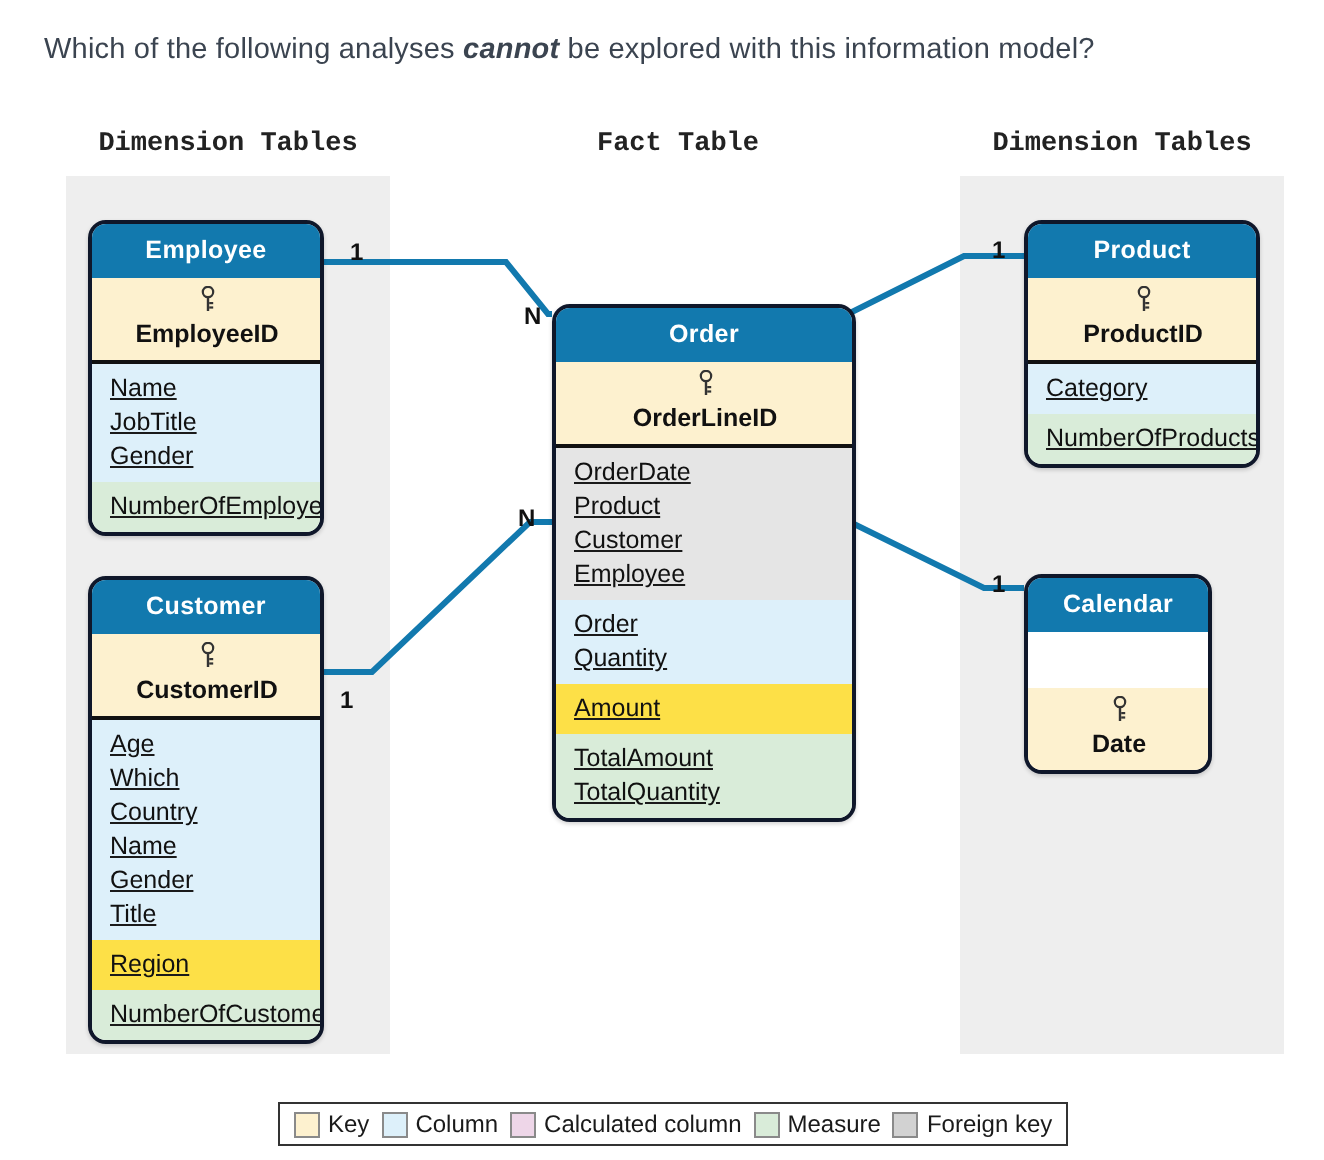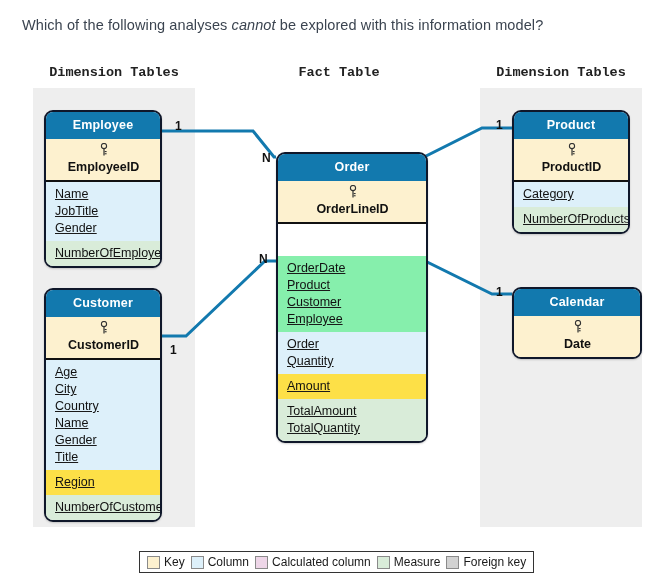--- a/index.html
+++ b/index.html
@@ -19,21 +19,21 @@
   
   .question {
     position: absolute;
     left: 22px;
     top: 17px;
     font-size: 14.5px;
     color: #3b4450;
     letter-spacing: .1px;
     white-space: nowrap;
   }
-  .question em { font-style: italic; }
+  .question em { font-style: italic; font-weight: bold; }
 
   
   .panel {
     position: absolute;
     background: #eeeeee;
     top: 88px;
     height: 439px;
   }
   #panel-left  { left: 33px;  width: 162px; }
   #panel-right { left: 480px; width: 162px; }
@@ -97,21 +97,21 @@
   }
   .row {
     font-size: 12.5px;
     padding: 1px 6px 1px 9px;
     color: #111111;
     white-space: nowrap;
     line-height: 15px;
     flex-direction: column;
   }
   .grp-key     { background: #fdf1cf; border-bottom: 2px solid #111111; padding: 3px 0 4px 0;}
-  .grp-fk      { background: #86efac; margin-top: 32px; }
+  .grp-fk      { background: #e5e5e5; }
   .grp-column  { background: #ddf0fa; }
   .grp-calc    { background: #fde047; }
   .grp-measure { background: #d9ecd9; }
 
   .row.key-row {
     font-weight: bold;
     padding-left: 7px;
     display: flex;
     align-items: center;
     gap: 4px;
@@ -224,21 +224,21 @@
             <rect x="3.4" y="5" width="1.2" height="7.5" fill="#333"></rect>
             <rect x="4.6" y="8" width="2" height="1.1" fill="#333"></rect>
             <rect x="4.6" y="10.2" width="2" height="1.1" fill="#333"></rect>
           </svg>
       </span>
       <span>CustomerID</span>
     </div>
   </div>
   <div class="row-group grp-column">
     <div class="row">Age</div>
-    <div class="row">City</div>
+    <div class="row">Which</div>
     <div class="row">Country</div>
     <div class="row">Name</div>
     <div class="row">Gender</div>
     <div class="row">Title</div>
   </div>
   <div class="row-group grp-calc">
     <div class="row">Region</div>
   </div>
   <div class="row-group grp-measure">
     <div class="row">NumberOfCustomers</div>
@@ -295,23 +295,23 @@
     </div>
   </div>
   <div class="row-group grp-column">
     <div class="row">Category</div>
   </div>
   <div class="row-group grp-measure">
     <div class="row">NumberOfProducts</div>
   </div>
 </div>
 
-<div class="table" id="tbl-calendar" style="left:512px; top:287px; width:130px;">
+<div class="table" id="tbl-calendar" style="left:512px; top:287px; width:94px;">
   <div class="table-header">Calendar</div>
-  <div class="grp-key" style="border-bottom:none;">
+  <div class="grp-key" style="border-bottom:none;margin-top:28px;">
     <div class="row key-row">
       <span class="key-icon">
         <svg viewBox="0 0 8 13" width="8" height="13">
             <circle cx="4" cy="3" r="2.6" fill="none" stroke="#333" stroke-width="1.1"></circle>
             <rect x="3.4" y="5" width="1.2" height="7.5" fill="#333"></rect>
             <rect x="4.6" y="8" width="2" height="1.1" fill="#333"></rect>
             <rect x="4.6" y="10.2" width="2" height="1.1" fill="#333"></rect>
           </svg>
       </span>
       <span>Date</span>

